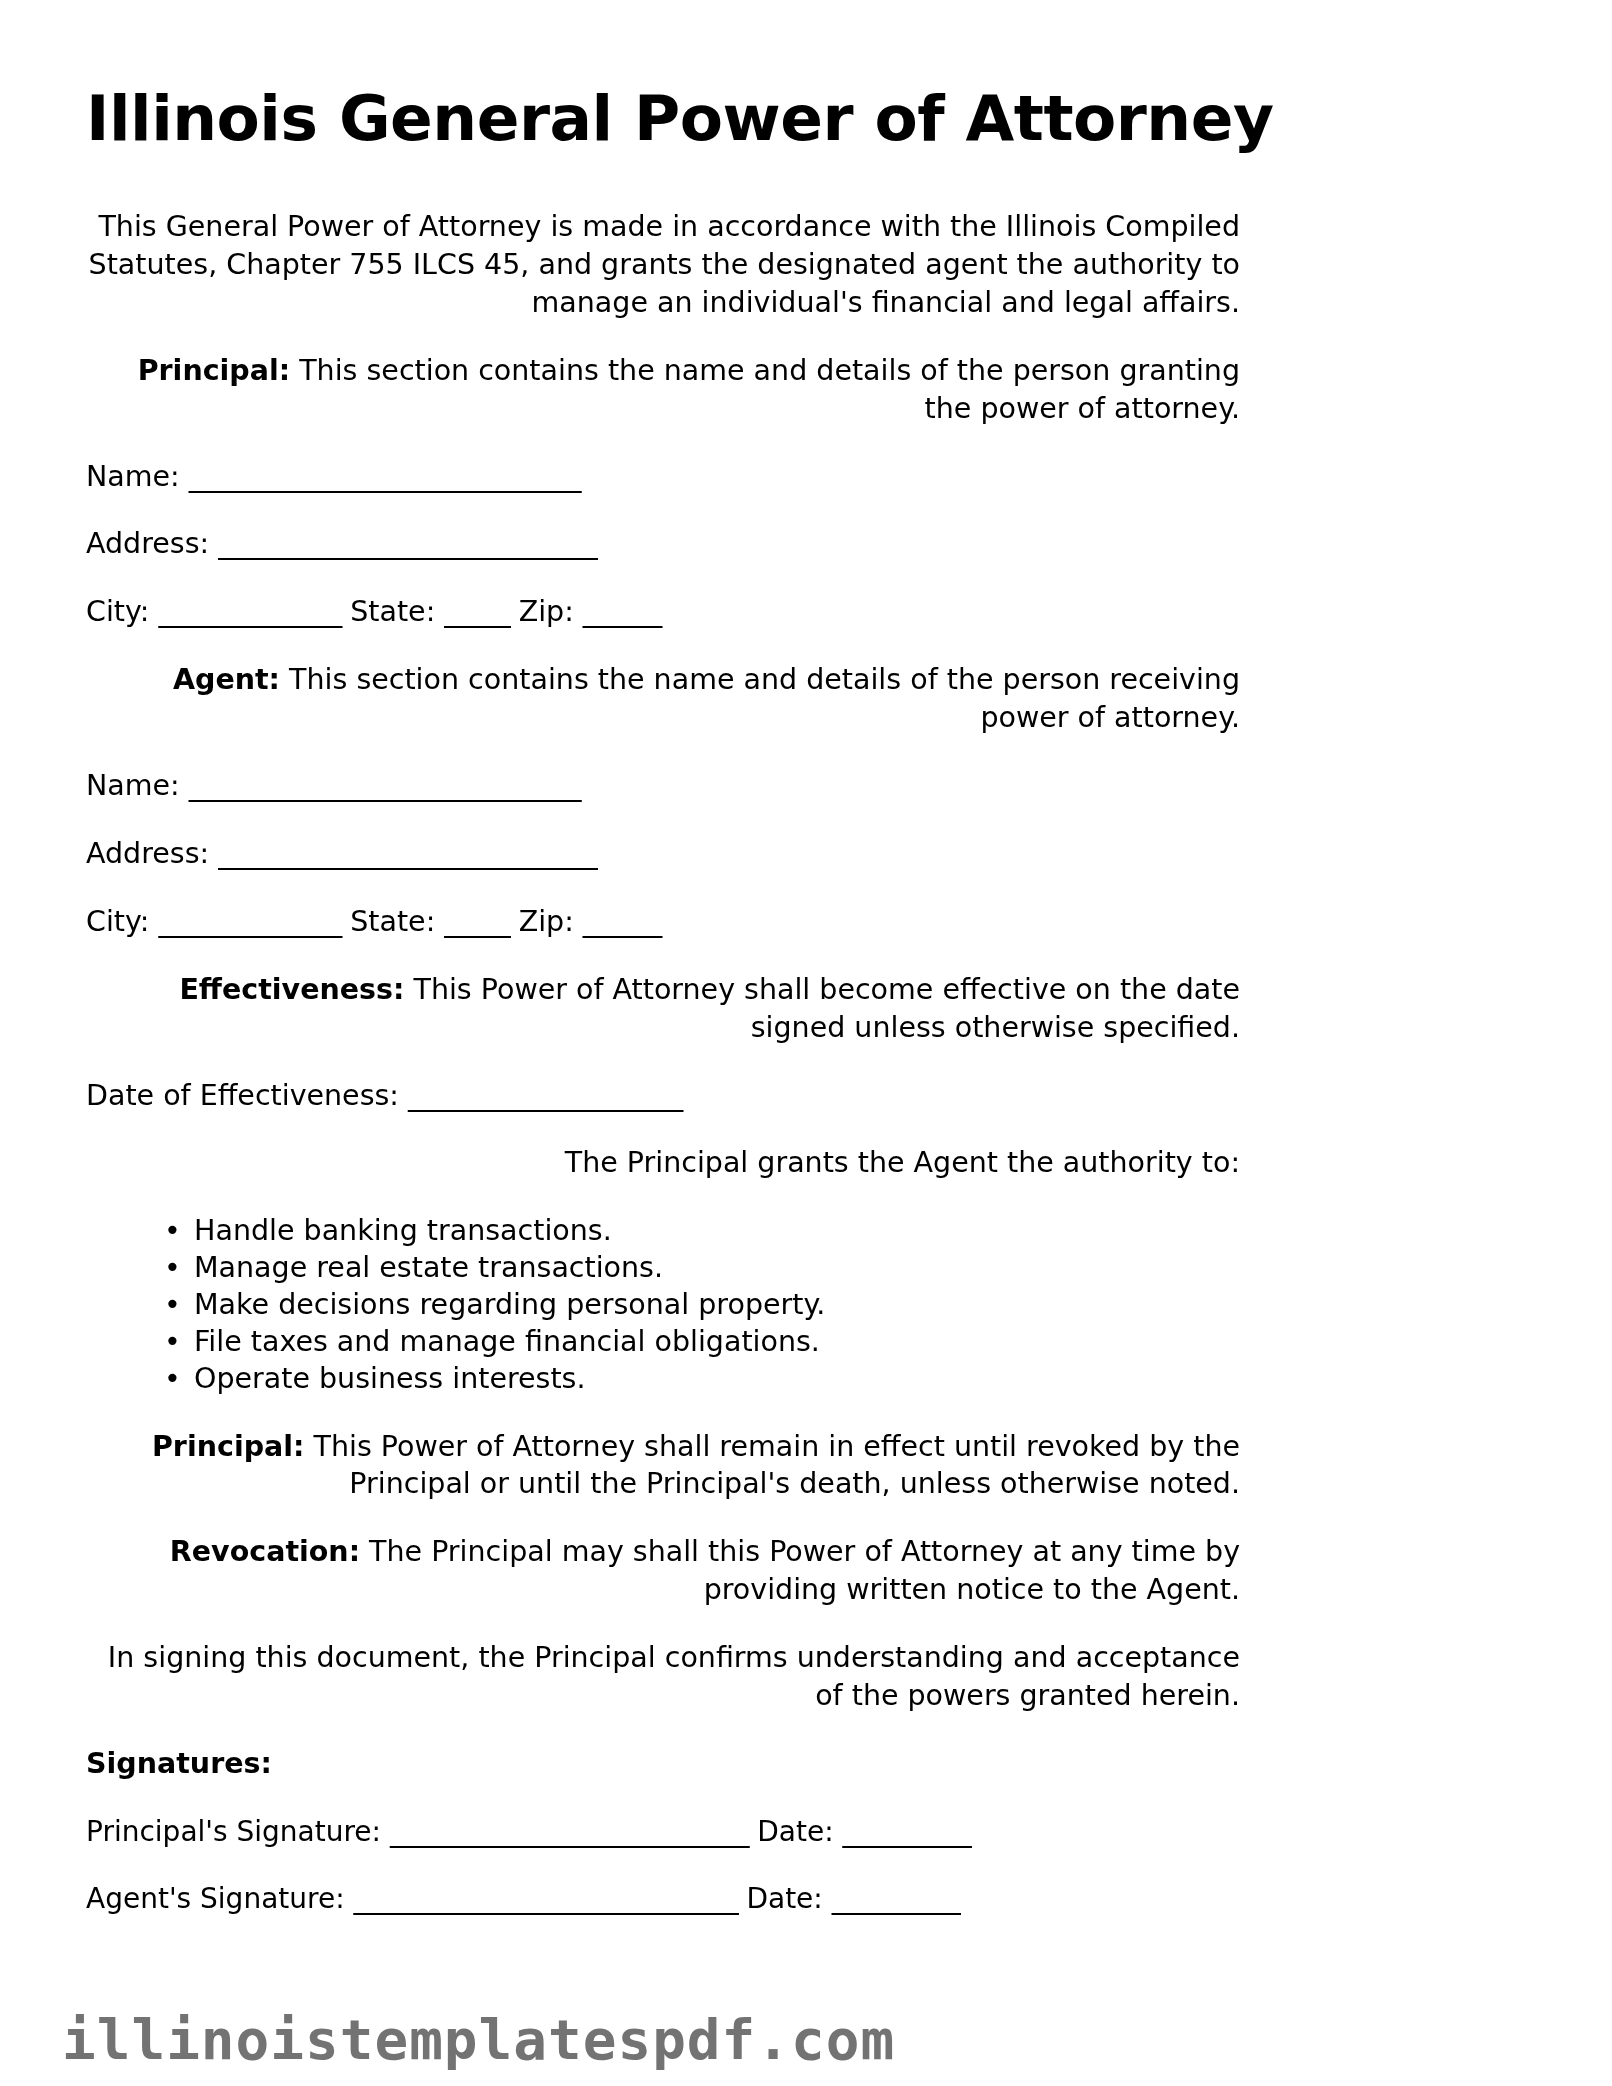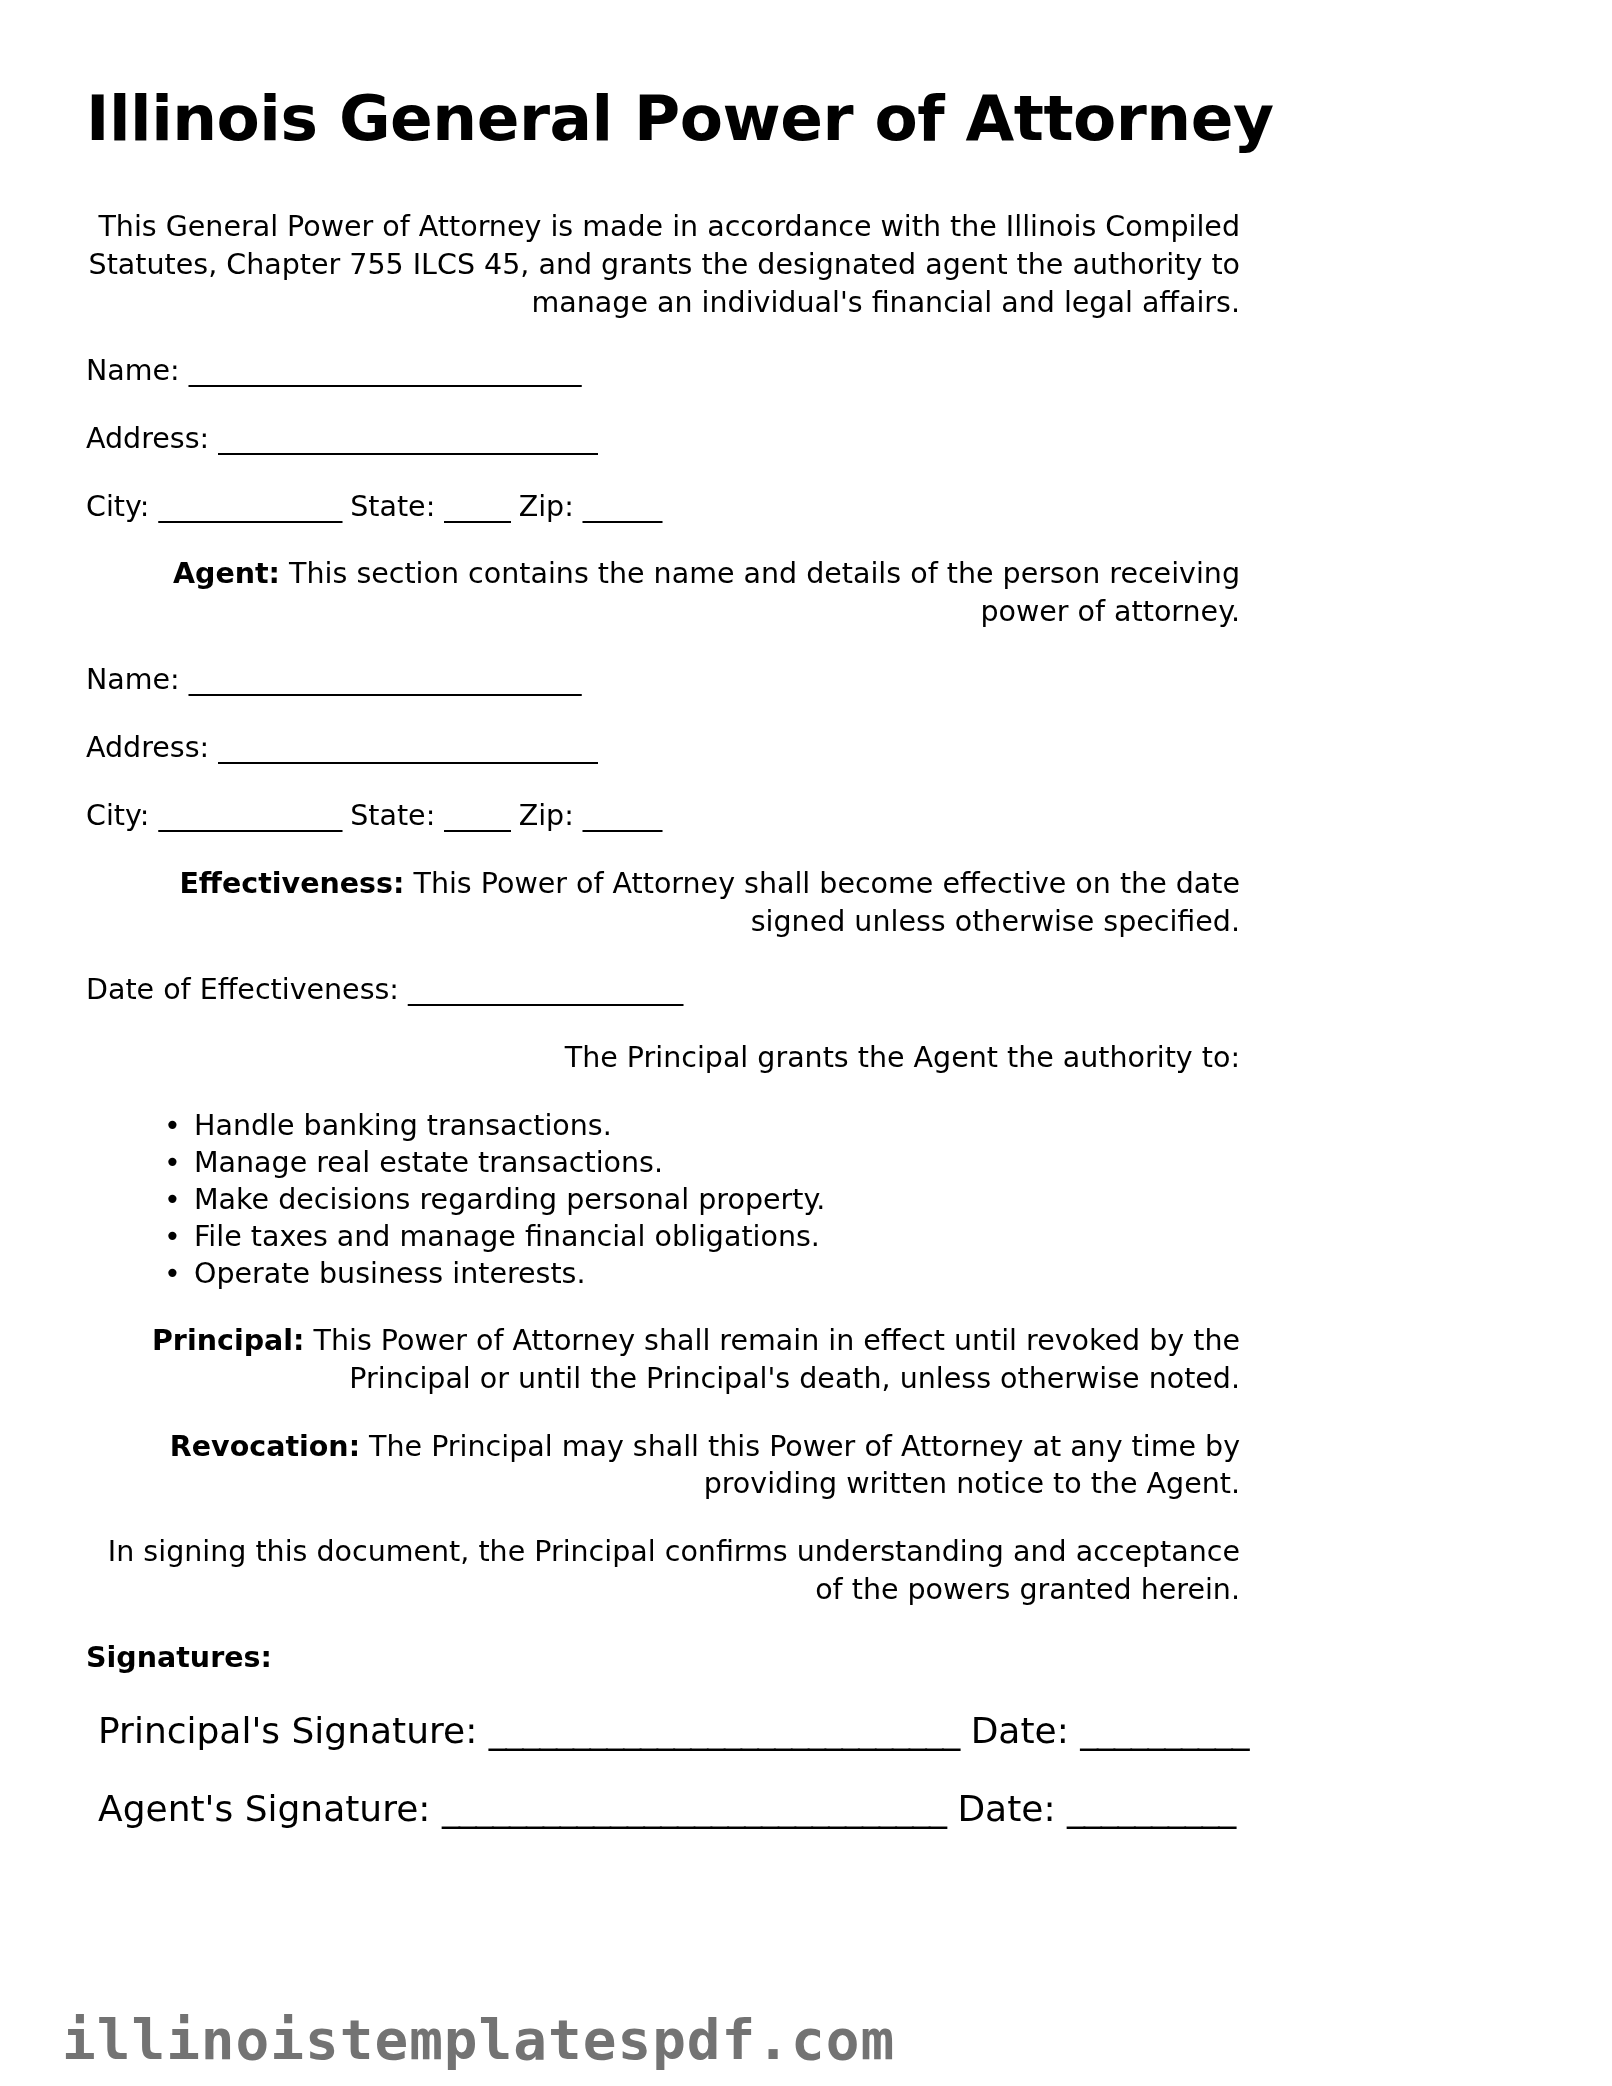--- a/index.html
+++ b/index.html
@@ -80,23 +80,23 @@
   }
 
   .sig-heading {
     font-size: 28.5px;
     font-weight: bold;
     line-height: 1.33;
     margin: 0 0 30px 0;
   }
 
   .sig-line {
-    font-size: 36px;
+    font-size: 28px;
     line-height: 1.33;
-    margin: 0 0 30px 12px;
+    margin: 0 0 30px 0;
     white-space: nowrap;
   }
 
   .watermark {
     position: absolute;
     left: 62px;
     bottom: 18px;
     font-family: "DejaVu Sans Mono", monospace;
     font-size: 56px;
     line-height: 1;
@@ -108,20 +108,21 @@
 </style>
 </head>
 <body>
 
 <div class="page">
 
   <h1 class="doc-title">Illinois General Power of Attorney</h1>
 
   <p class="para">This General Power of Attorney is made in accordance with the Illinois Compiled Statutes, Chapter 755 ILCS 45, and grants the designated agent the authority to manage an individual's financial and legal affairs.</p>
 
+  <p class="para"><span class="lead-label">Principal:</span><span> This section contains the name and details of the person granting the power of attorney.</span></p>
 
   <p class="field-line"><span>Name:</span> <span class="blank">______________________________</span></p>
 
   <p class="field-line"><span>Address:</span> <span class="blank">_____________________________</span></p>
 
   <p class="field-line"><span>City:</span> <span class="blank">______________</span> <span>State:</span> <span class="blank">_____</span> <span>Zip:</span> <span class="blank">______</span></p>
 
   <p class="para"><span class="lead-label">Agent:</span><span> This section contains the name and details of the person receiving power of attorney.</span></p>
 
   <p class="field-line"><span>Name:</span> <span class="blank">______________________________</span></p>

